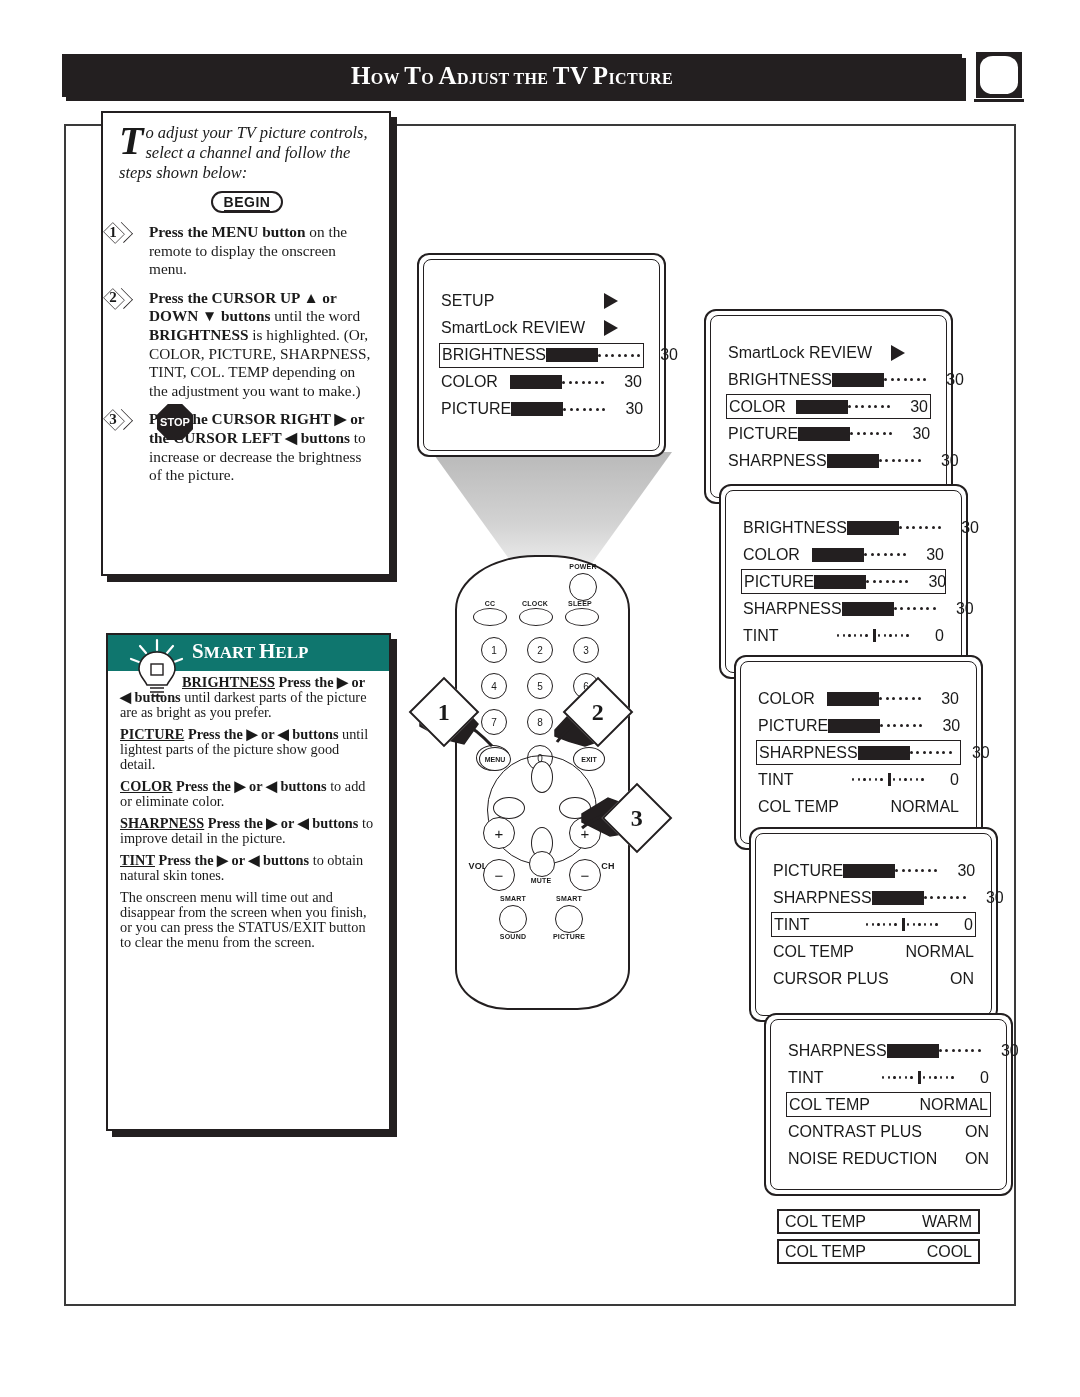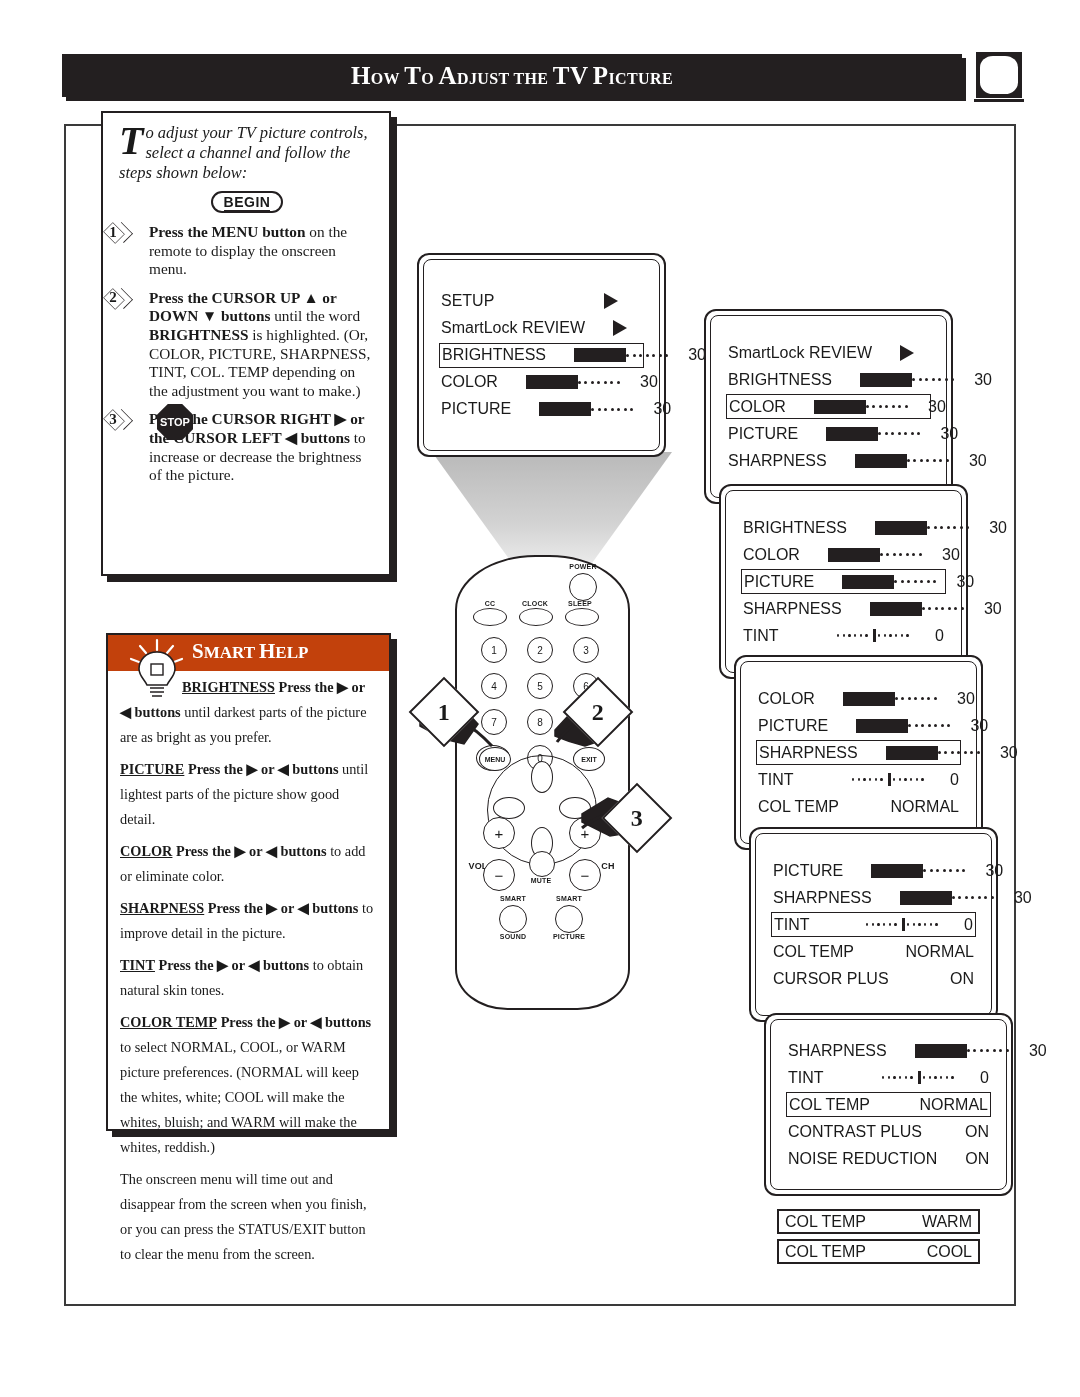--- a/index.html
+++ b/index.html
@@ -54,40 +54,40 @@
   .stop{position:absolute;left:124px;top:404px;width:36px;height:36px;padding-left:33px;}
   .stop .oct{width:36px;height:36px;background:#231f20;
      clip-path:polygon(30% 0,70% 0,100% 30%,100% 70%,70% 100%,30% 100%,0 70%,0 30%);
      display:flex;align-items:center;justify-content:center;}
   .stop .oct span{color:#fff;font-family:"Liberation Sans",sans-serif;font-weight:bold;font-size:11px;}
 
   
   .sh-shadow{position:absolute;left:112px;top:639px;width:285px;height:498px;background:#231f20;}
   .sh{position:absolute;left:106px;top:633px;width:285px;height:498px;
       background:#fff;border:2px solid #231f20;box-sizing:border-box;}
-  .sh-head{height:36px;background:#c2410c;position:relative;}
+  .sh-head{height:36px;background:#0f766e;position:relative;}
   .sh-head .ttl{position:absolute;left:84px;top:4px;color:#fff;font-weight:bold;
                 font-family:"Liberation Serif",serif;font-size:21px;}
   .sh-head .ttl .sc{font-size:17px;}
   .bulb{position:absolute;left:18px;top:3px;width:62px;height:62px;}
-  .sh-body{padding:4px 12px 0 12px;font-size:14.3px;line-height:25px;}
+  .sh-body{padding:4px 12px 0 12px;font-size:14.3px;line-height:15px;}
   .sh-body p{margin:0 0 7px 0;}
   .sh-body .kw{font-weight:bold;text-decoration:underline;}
   .sh-body .bd{font-weight:bold;}
   .sh-first{text-indent:62px;}
 
   
   .osd{position:absolute;background:#fff;border:2.5px solid #231f20;border-radius:12px;
        box-sizing:border-box;font-family:"Liberation Sans",sans-serif;}
   .osd::after{content:"";position:absolute;left:4px;top:4px;right:4px;bottom:4px;
        border:1.5px solid #231f20;border-radius:8px;pointer-events:none;}
   .osd-inner{position:absolute;left:0;right:0;top:0;bottom:0;padding:14px 20px;
        display:flex;flex-direction:column;justify-content:center;}
   .row{display:flex;align-items:center;height:25px;font-size:16px;box-sizing:border-box;
-       padding:0 2px;margin:1px 0;gap:28px;}
+       padding:0 2px;margin:1px 0;}
   .row.sel{border:1.7px solid #231f20;}
   .row .lbl{flex:0 0 auto;}
   .row .gauge{margin-left:auto;display:flex;align-items:center;}
   .bar{width:52px;height:14px;background:#231f20;}
   .dots{width:48px;height:14px;display:flex;align-items:center;}
   .dots i{display:block;width:3px;height:3px;background:#231f20;margin-right:3.5px;border-radius:50%;}
   .val{width:26px;text-align:right;font-size:16px;margin-left:6px;}
   .tintgauge{display:flex;align-items:center;}
   .tintgauge .tick{width:3px;height:13px;background:#231f20;margin:0 2px;}
   .txtval{margin-left:auto;font-size:16px;}
@@ -202,21 +202,20 @@
     <div class="ttl">
       <span class="cap">S</span><span class="sc">MART </span><span class="cap">H</span><span class="sc">ELP</span>
     </div>
   </div>
   <div class="sh-body" id="sh-body">
       <p class="sh-first"><span class="kw">BRIGHTNESS</span> <span class="bd">Press the ▶ or ◀ buttons</span> until darkest parts of the picture are as bright as you prefer.</p>
       <p><span class="kw">PICTURE</span> <span class="bd">Press the ▶ or ◀ buttons</span> until lightest parts of the picture show good detail.</p>
       <p><span class="kw">COLOR</span> <span class="bd">Press the ▶ or ◀ buttons</span> to add or eliminate color.</p>
       <p><span class="kw">SHARPNESS</span> <span class="bd">Press the ▶ or ◀ buttons</span> to improve detail in the picture.</p>
       <p><span class="kw">TINT</span> <span class="bd">Press the ▶ or ◀ buttons</span> to obtain natural skin tones.</p>
-      <p><span class="kw">COLOR TEMP</span> <span class="bd">Press the ▶ or ◀ buttons</span> to select NORMAL, COOL, or WARM picture preferences. (NORMAL will keep the whites, white; COOL will make the whites, bluish; and WARM will make the whites, reddish.)</p>
       <p>The onscreen menu will time out and disappear from the screen when you finish, or you can press the STATUS/EXIT button to clear the menu from the screen.</p>
     </div>
 </div>
 
 <div class="cone"></div>
 
 <div id="osd-host">
     <div class="osd" style="left: 417px; top: 253px; width: 249px; height: 204px;">
       <div class="osd-inner">
         <div class="row">

